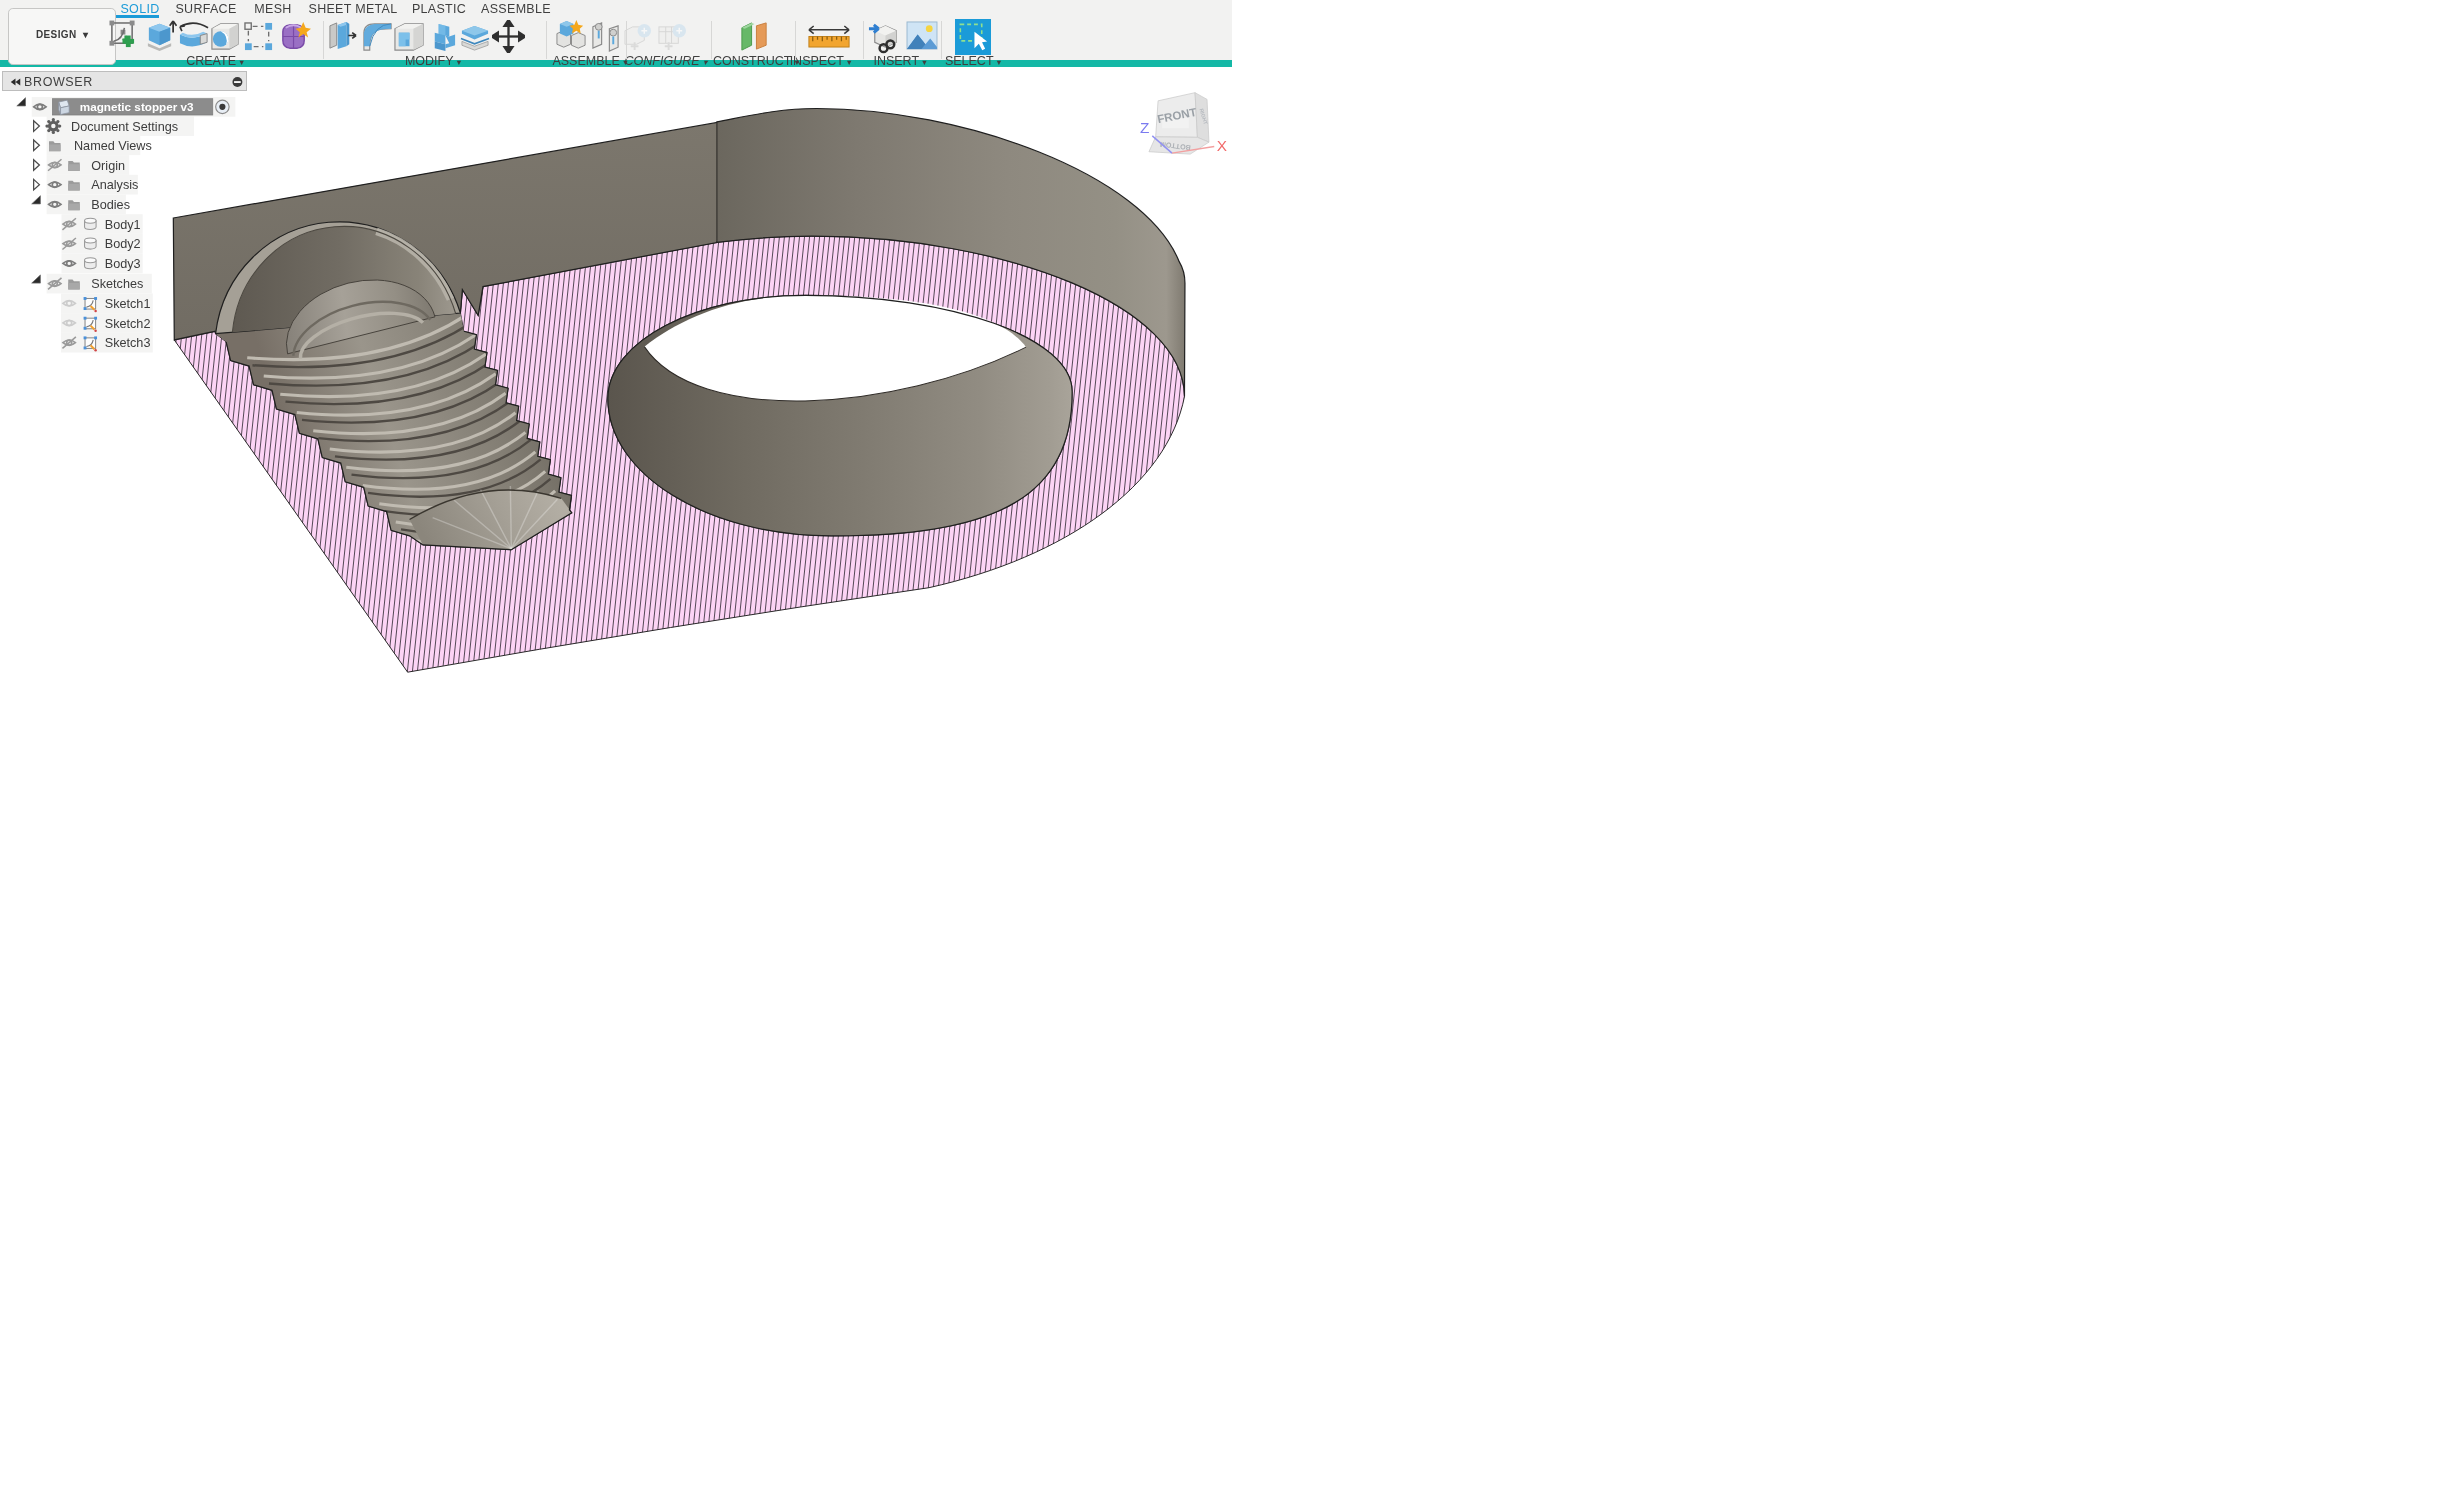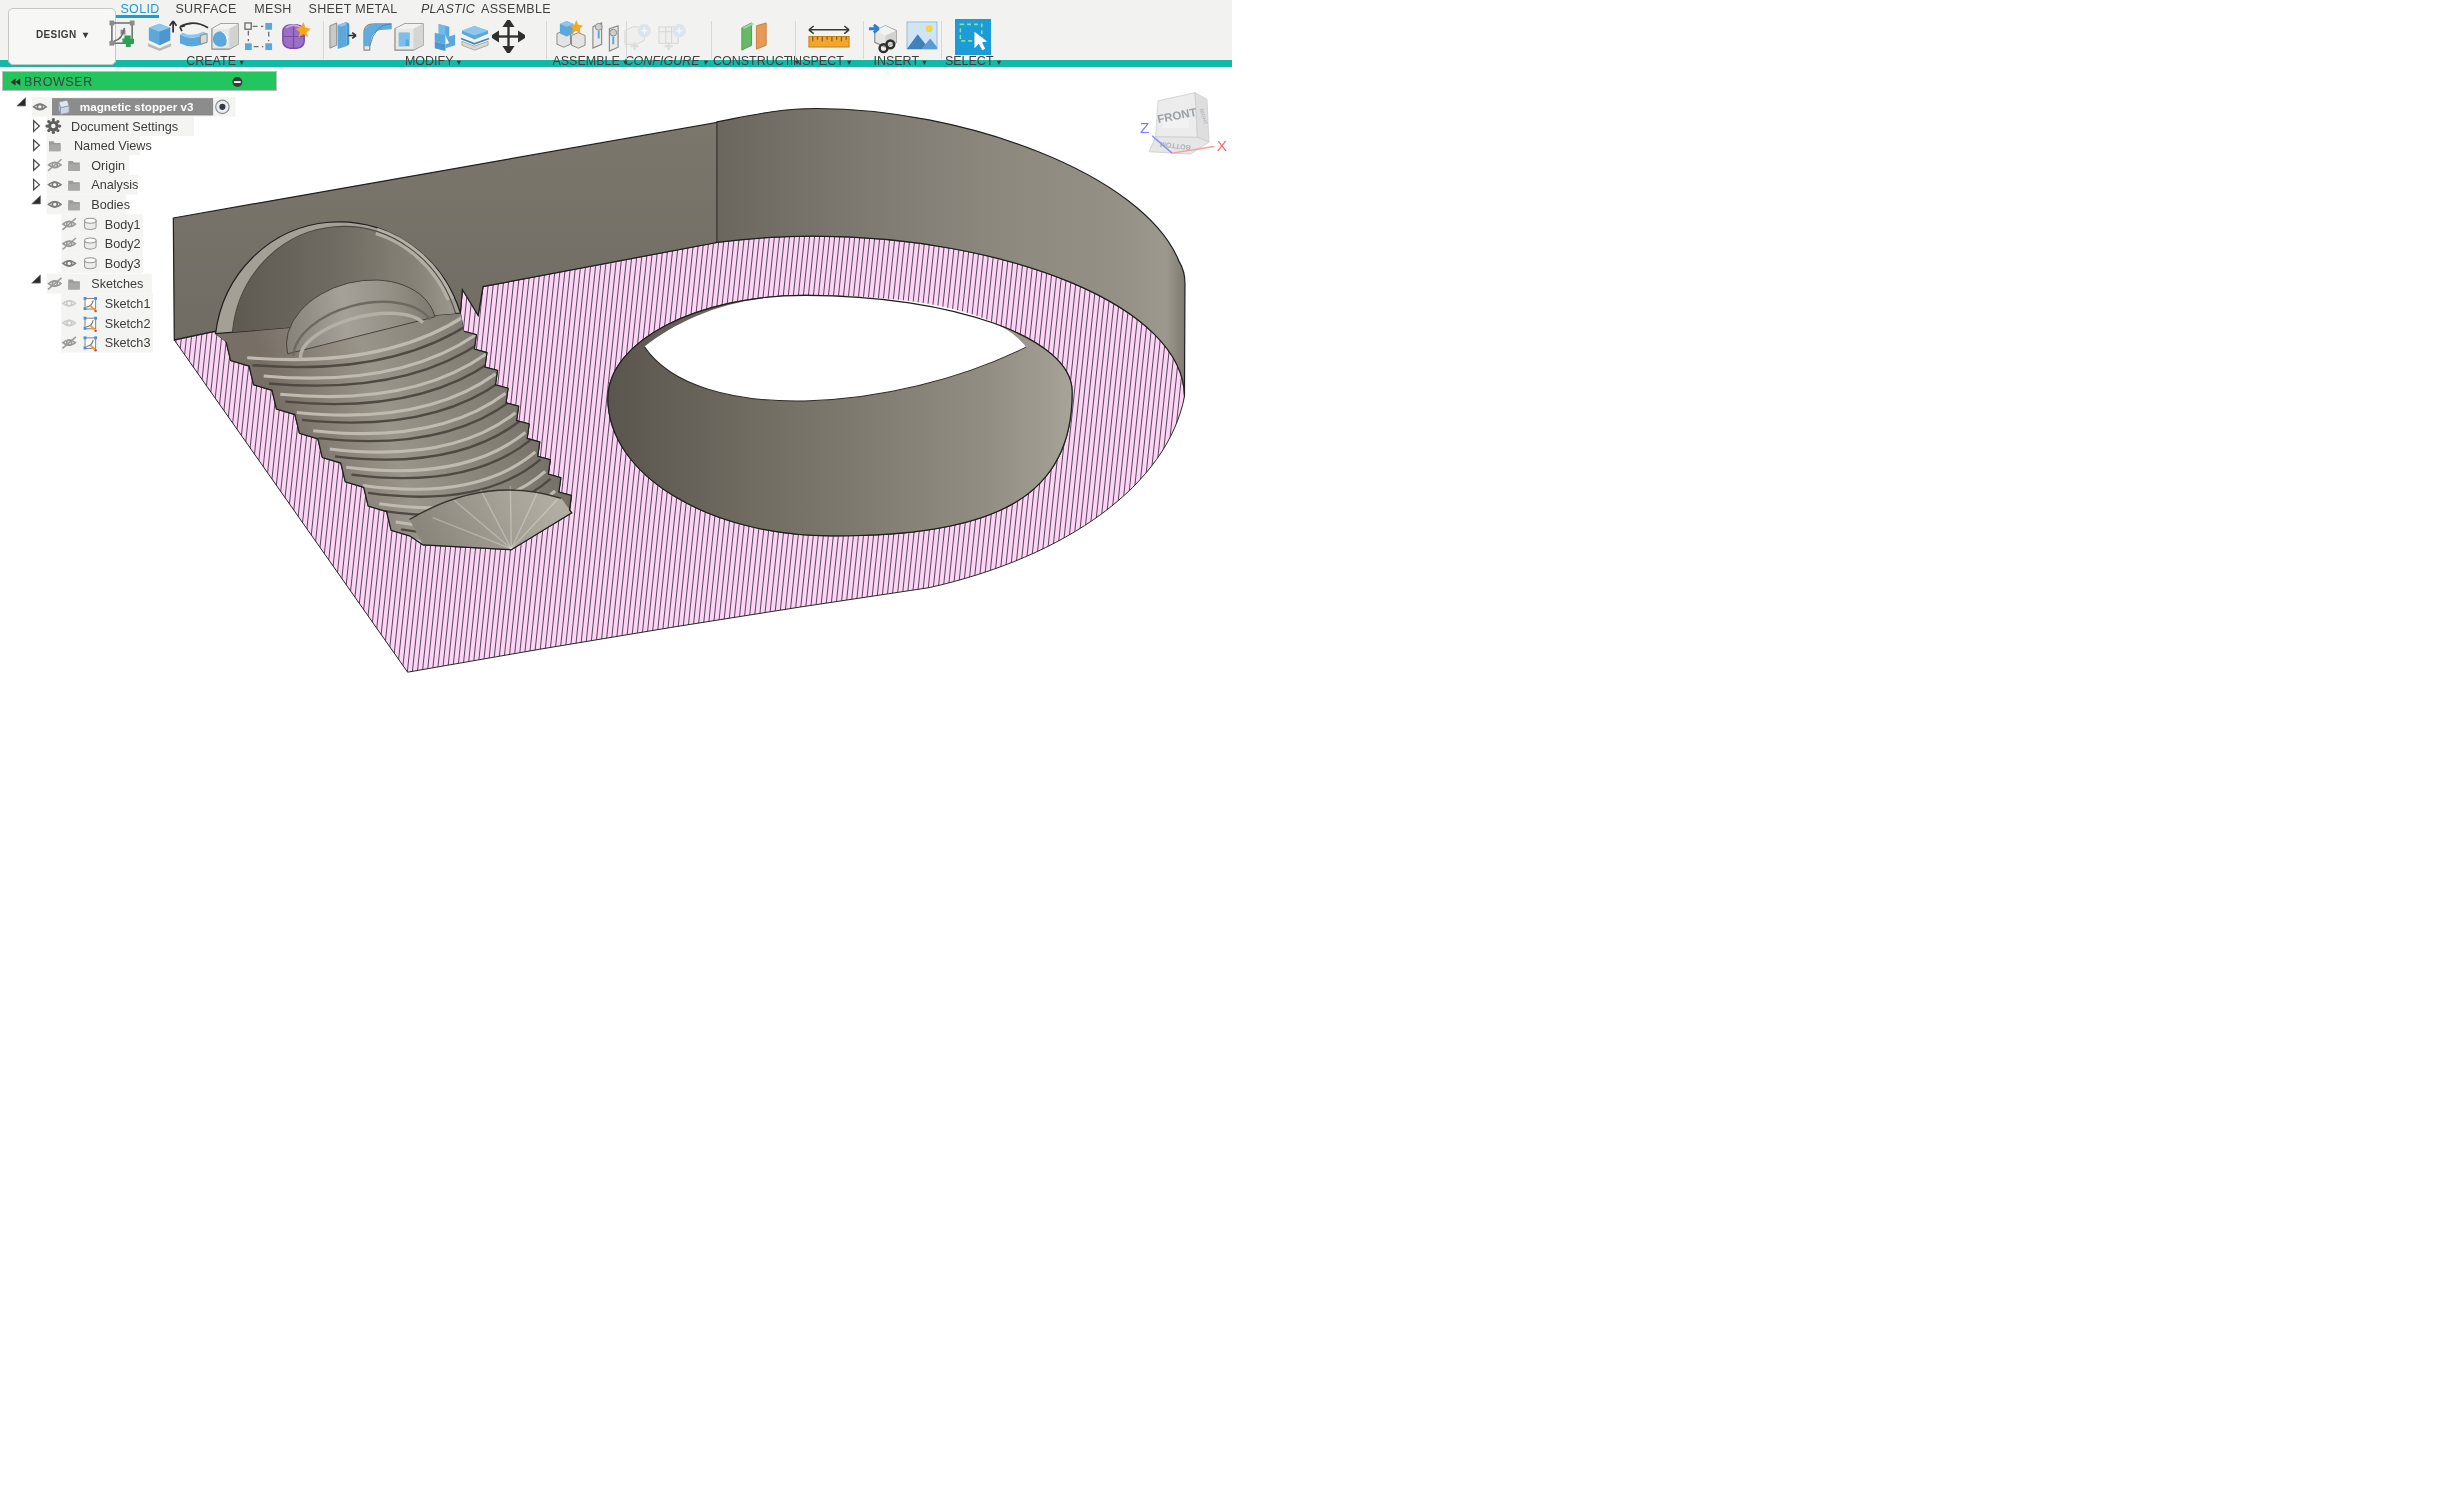--- a/index.html
+++ b/index.html
@@ -13,22 +13,22 @@
 .tab.active { color:#1b9bd8; }
 #tabline { position:absolute; left:112px; top:15px; width:47px; height:2.9px; background:#1b9bd8; }
 #designbtn { position:absolute; left:8.2px; top:8.2px; width:108px; height:57px;
   background:#f7f7f6; border:1px solid #c6c6c5; border-radius:4.8px; }
 #designbtn span { position:absolute; left:0; right:0; top:20px; text-align:center;
   font-size:10px; font-weight:bold; color:#3a3a3a; letter-spacing:0.4px; }
 .glabel { position:absolute; top:54px; text-align:center; font-size:12.5px; color:#3f3f3f; }
 .caret { font-size:8.6px; color:#3f3f3f; }
 .sep { position:absolute; top:21px; width:1px; height:38px; background:#d7d7d6; }
 #browser { position:absolute; left:0; top:67px; width:269px; height:288px; }
-#bheader { position:absolute; left:2.4px; top:4.3px; width:275px; height:20px;
-  background:#22c55e; border:1px solid #bdbdbd; }
+#bheader { position:absolute; left:2.4px; top:4.3px; width:245px; height:20px;
+  background:#e5e5e5; border:1px solid #bdbdbd; }
 #bheader .t { position:absolute; left:20.7px; top:2.9px; font-size:12.5px; color:#3f3f3f; letter-spacing:0.6px; }
 </style>
 </head>
 <body>
 <svg id="scene" viewBox="0 0 2564 1560" width="1232" height="749">
  <defs>
   <pattern id="hatch" width="10.4" height="60" patternUnits="userSpaceOnUse" patternTransform="rotate(6)">
     <rect width="10.4" height="60" fill="#fcd4f5"></rect>
     <rect x="0" width="2.0" height="60" fill="#4e424f"></rect>
   </pattern>
@@ -152,21 +152,21 @@
   <line x1="2440" y1="319" x2="2528" y2="305" stroke="#f2a0a0" stroke-width="3"></line>
   <text x="2383" y="278" font-size="32" fill="#7b7bf0" text-anchor="middle">Z</text>
   <text x="2544" y="315" font-size="32" fill="#f26b6b" text-anchor="middle">X</text>
  </g>
 </svg>
 <div id="toolbar">
   <div class="tab active" style="left:68px;">SOLID</div>
     <div class="tab" style="left:134px;">SURFACE</div>
     <div class="tab" style="left:201px;">MESH</div>
     <div class="tab" style="left:281px;">SHEET METAL</div>
-    <div class="tab" style="left:376px;font-style:italic;">PLASTIC</div>
+    <div class="tab" style="left:367px;">PLASTIC</div>
     <div class="tab" style="left:444px;">ASSEMBLE</div>
   <div id="tabline"></div>
   <div id="designbtn">
       <span>DESIGN&nbsp;&nbsp;▾</span>
     </div>
   <svg style="position:absolute;left:109px;top:20px" width="27" height="32" viewBox="0 0 28 33">
 <rect x="3" y="3" width="21" height="21" fill="none" stroke="#6f6f6f" stroke-width="1.6"></rect>
 <rect x="0.5" y="0.5" width="5" height="5" fill="#8b8b8b"></rect>
       <rect x="21.5" y="0.5" width="5" height="5" fill="#8b8b8b"></rect>
 <rect x="0.5" y="21.5" width="5" height="5" fill="#8b8b8b"></rect>

